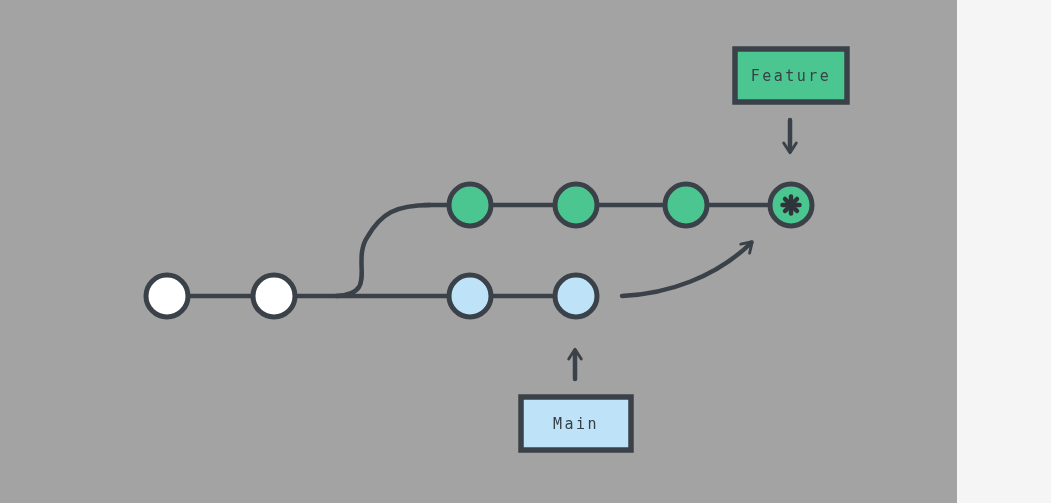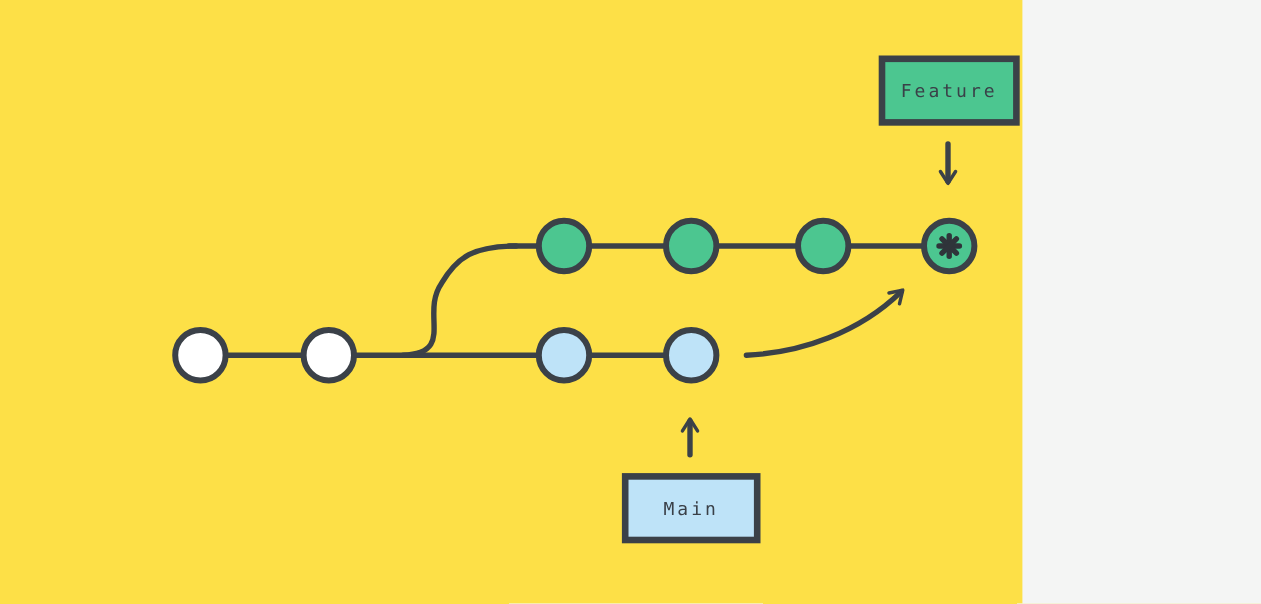--- a/index.html
+++ b/index.html
@@ -3,23 +3,23 @@
 <meta charset="utf-8">
 <style>
   html, body {
     margin: 0;
     padding: 0;
     background: #f4f5f4;
     font-family: "DejaVu Sans Mono", "Liberation Mono", monospace;
   }
   .diagram-wrap {
     position: relative;
-    width: 852px;
+    width: 957px;
     height: 503px;
-    background: #fde047;
+    background: #a3a3a3;
     overflow: hidden;
   }
   svg { display: block; }
   .wire {
     fill: none;
     stroke: #3b4148;
     stroke-width: 4.5;
     stroke-linecap: round;
   }
   .node {

